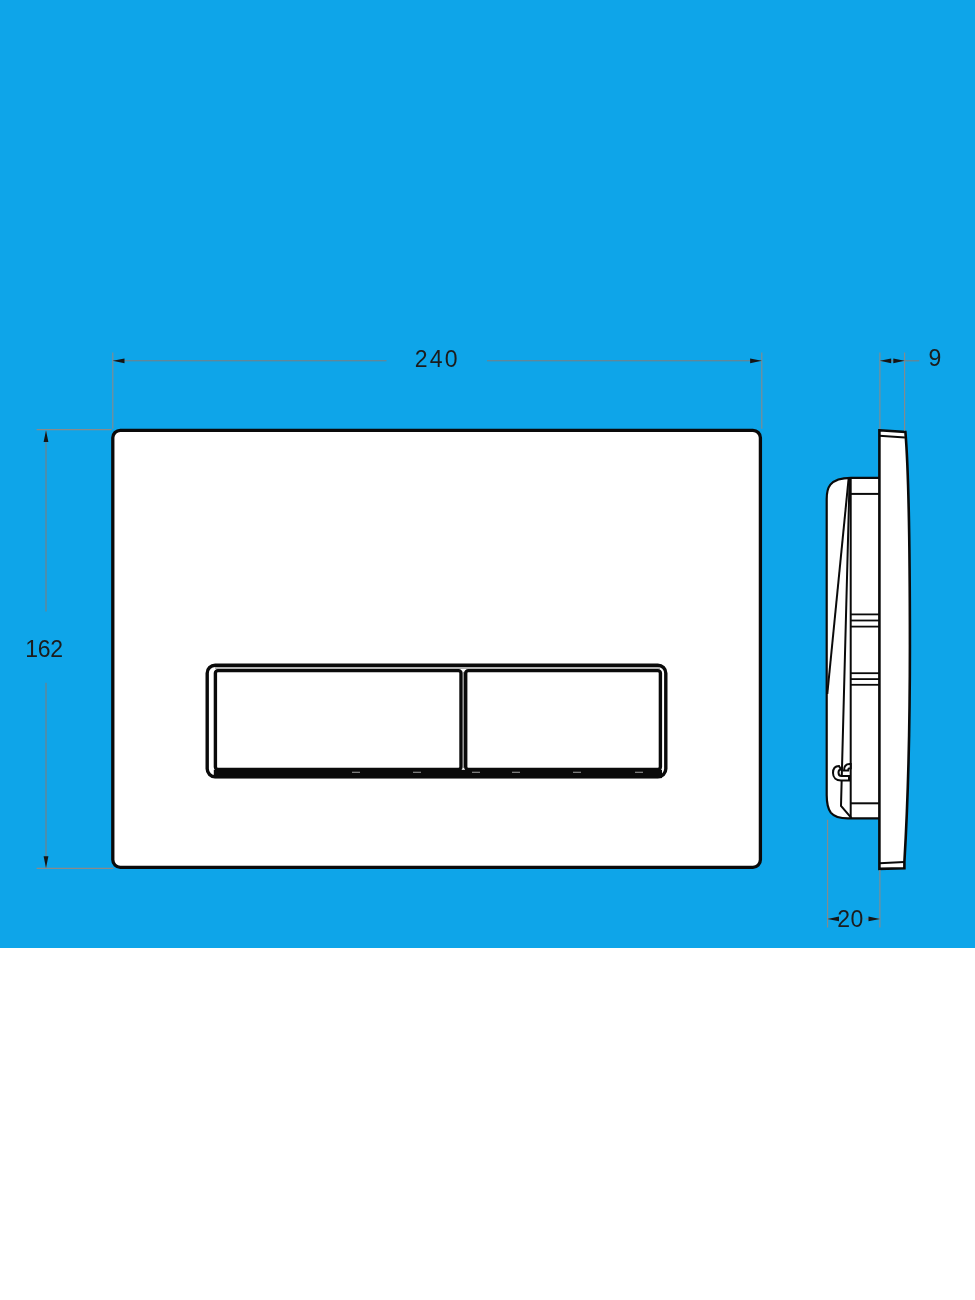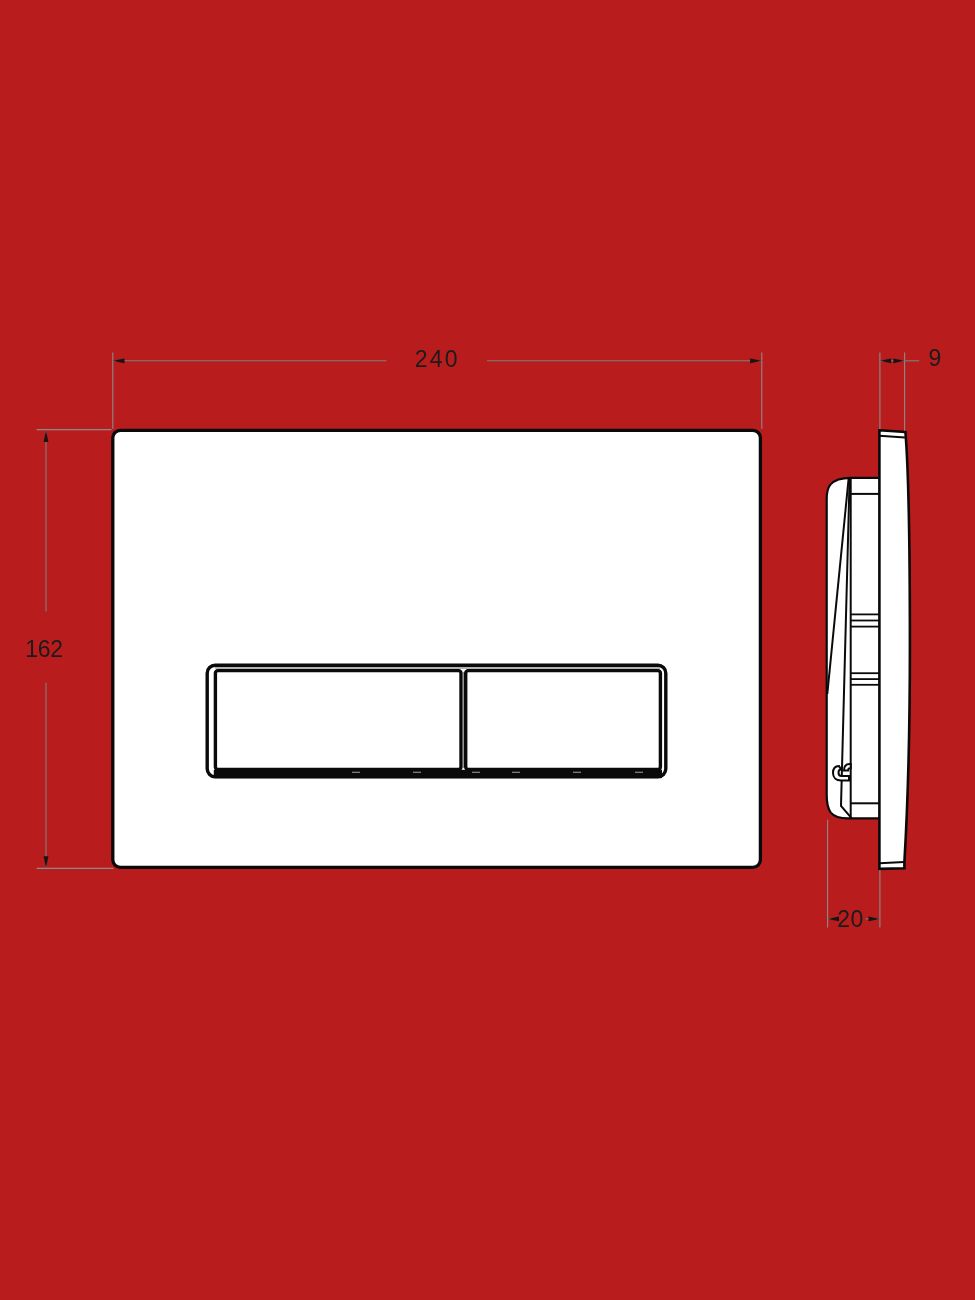--- a/index.html
+++ b/index.html
@@ -1,16 +1,16 @@
 <!DOCTYPE html>
 <html><head>
 <meta charset="utf-8">
 <style>
   html,body{margin:0;padding:0;background:#ffffff;}
-  .stage{width:975px;height:1300px;position:relative;background:#b91c1c;overflow:hidden;}
+  .stage{width:975px;height:948px;position:relative;background:#0ea5e9;overflow:hidden;}
   text{font-family:"Liberation Sans",sans-serif;fill:#1c1c1c;}
 </style>
 </head>
 <body>
 <div class="stage">
 <svg width="975" height="1300" viewBox="0 0 975 1300" fill="none">
 
   <g>
     <line x1="112.8" y1="352.5" x2="112.8" y2="428.7" stroke="#8a8a8a" stroke-width="1.1"></line>
     <line x1="761.8" y1="352.5" x2="761.8" y2="428.7" stroke="#8a8a8a" stroke-width="1.1"></line>

